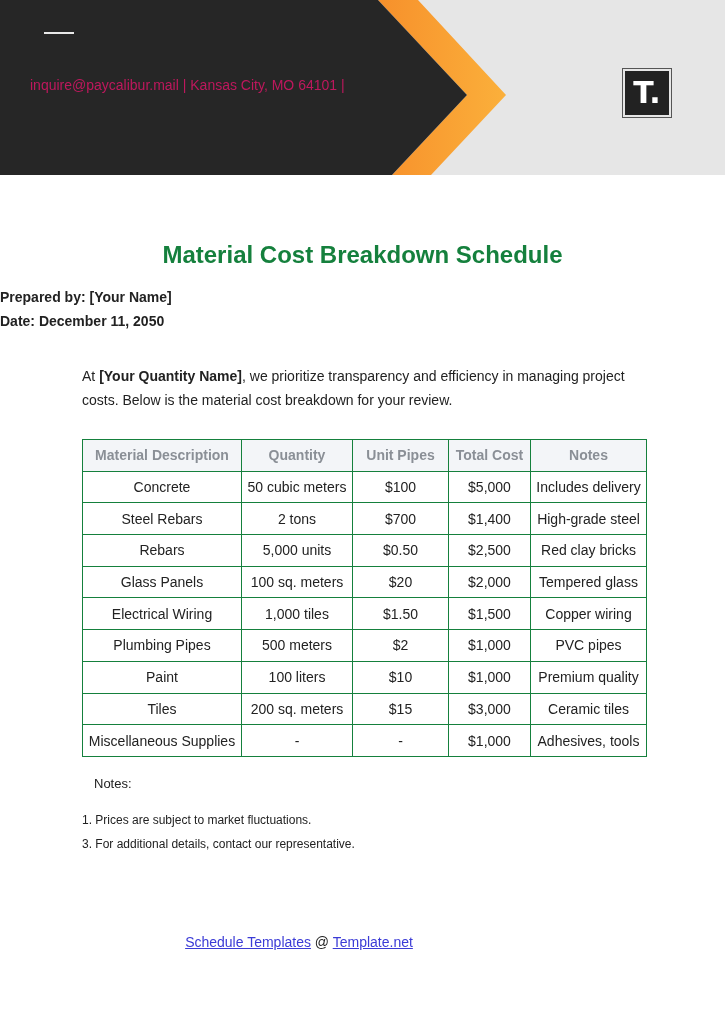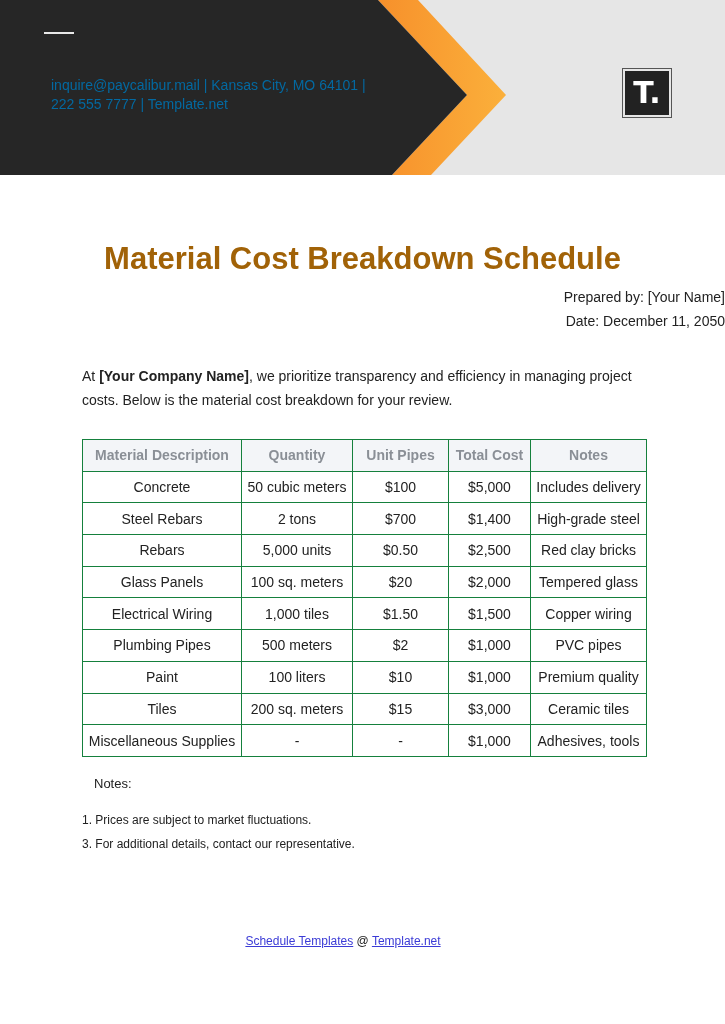--- a/index.html
+++ b/index.html
@@ -12,39 +12,39 @@
   .header {
     position: absolute; left: 0; top: 0; width: 725px; height: 175px;
     background: #e6e6e6; overflow: hidden;
   }
   .header svg.shapes { position: absolute; left: 0; top: 0; }
   .dash {
     position: absolute; left: 44px; top: 32px; width: 30px; height: 2px;
     background: #e8e8e8;
   }
   .contact {
-    position: absolute; left: 51px; top: 76px; width: 340px;
-    color: #0369a1; font-size: 14px; line-height: 19px;
+    position: absolute; left: 30px; top: 76px; width: 340px;
+    color: #be185d; font-size: 14px; line-height: 19px;
   }
   .logo {
     position: absolute; left: 622px; top: 68px; width: 50px; height: 50px;
     box-sizing: border-box; border: 1px solid #555; padding: 2px; background: #e6e6e6;
   }
   .logo-inner {
     width: 100%; height: 100%; background: #222;
     color: #fff; font-weight: bold; font-size: 30px; line-height: 44px;
     text-align: center; font-family: "DejaVu Sans", sans-serif;
   }
   .title {
     position: absolute; left: 0; width: 725px; top: 241px;
-    text-align: center; font-size: 31px; font-weight: bold; color: #a16207;
+    text-align: center; font-size: 24px; font-weight: bold; color: #15803d;
   }
   .meta {
-    position: absolute; left: 0; width: 725px; text-align: right;
-    font-size: 14px; font-weight: normal; color: #222;
+    position: absolute; left: 0; width: 725px; text-align: left;
+    font-size: 14px; font-weight: bold; color: #222;
   }
   .intro {
     position: absolute; left: 82px; top: 365px; width: 570px;
     font-size: 14px; line-height: 23.5px; color: #222;
   }
   .intro b { font-weight: bold; }
   table.materials {
     position: absolute; left: 82px; top: 439px;
     border-collapse: collapse; font-size: 14px; color: #222;
     table-layout: fixed;
@@ -59,53 +59,52 @@
   .notes-title {
     position: absolute; left: 94px; top: 776px;
     font-size: 13px; font-weight: normal; color: #222;
   }
   .notes-list {
     position: absolute; left: 82px; top: 808px; margin: 0; padding: 0;
     list-style: none; font-size: 12px; line-height: 24px; color: #222;
   }
   .footer {
     position: absolute; left: 0; width: 598px; top: 934px;
-    text-align: center; font-size: 12px; color: #222; margin-left: 44px;
+    text-align: center; font-size: 14px; color: #222;
   }
   .footer a { color: #3b3bd6; text-decoration: underline; }
 </style>
 </head>
 <body>
 
 <div class="header">
   <svg class="shapes" width="725" height="175">
     <defs>
       <linearGradient id="og" x1="0" y1="0" x2="1" y2="0">
         <stop offset="0" stop-color="#f7902b"></stop>
         <stop offset="1" stop-color="#fbb03b"></stop>
       </linearGradient>
     </defs>
     <polygon points="378,0 418,0 506,95 431,175 392,175 467,95" fill="url(#og)"></polygon>
     <polygon points="0,0 378,0 467,95 392,175 0,175" fill="#262626"></polygon>
   </svg>
   <div class="dash"></div>
   <div class="contact">
     <div>inquire@paycalibur.mail | Kansas City, MO 64101 |</div>
-    <div>222 555 7777 | Template.net</div>
   </div>
   <div class="logo">
     <div class="logo-inner">T.</div>
   </div>
 </div>
 
 <div class="title">Material Cost Breakdown Schedule</div>
 <div class="meta" style="top:289px;">Prepared by: [Your Name]</div>
 <div class="meta" style="top:313px;">Date: December 11, 2050</div>
 
-<div class="intro"><span>At </span><b>[Your Company Name]</b><span>, we prioritize transparency and efficiency in managing project costs. Below is the material cost breakdown for your review.</span></div>
+<div class="intro"><span>At </span><b>[Your Quantity Name]</b><span>, we prioritize transparency and efficiency in managing project costs. Below is the material cost breakdown for your review.</span></div>
 
 <table class="materials">
   <colgroup>
     <col style="width:159px">
       <col style="width:111px">
       <col style="width:96px">
       <col style="width:82px">
       <col style="width:116px">
   </colgroup>
   <thead>

